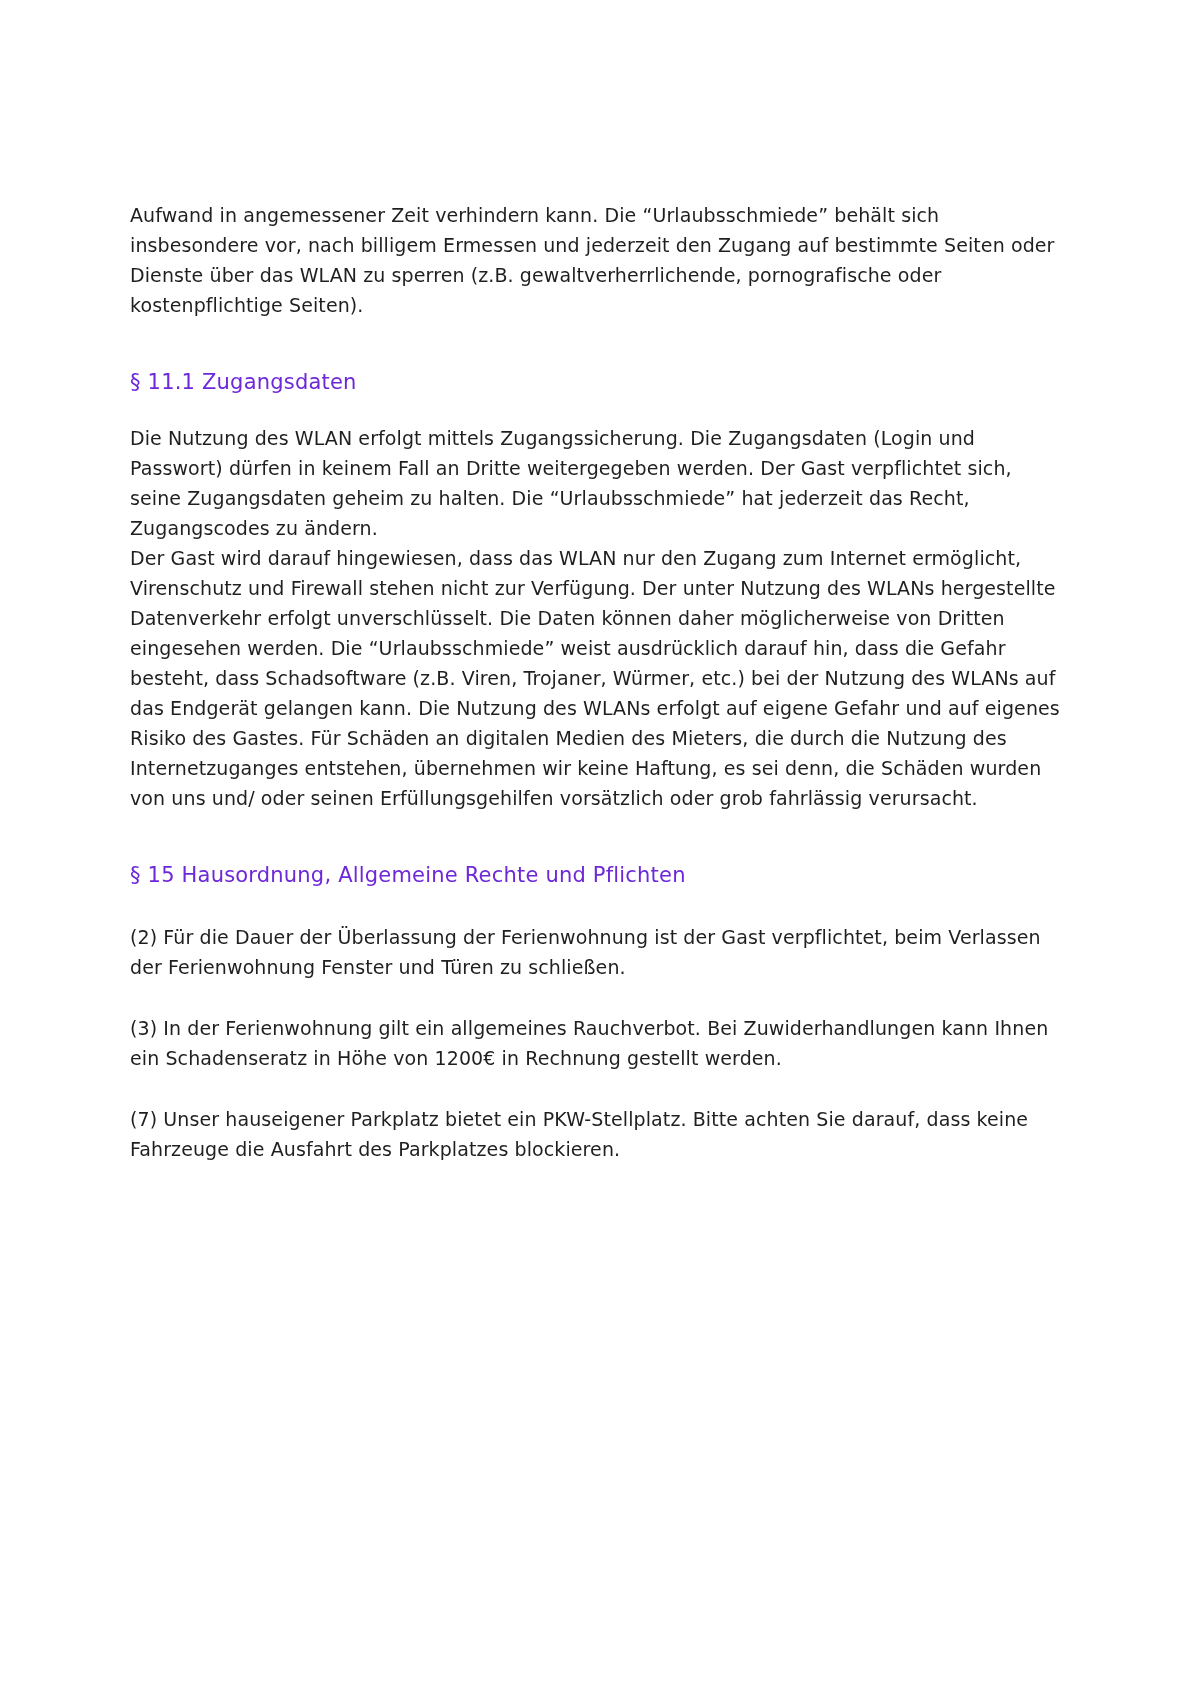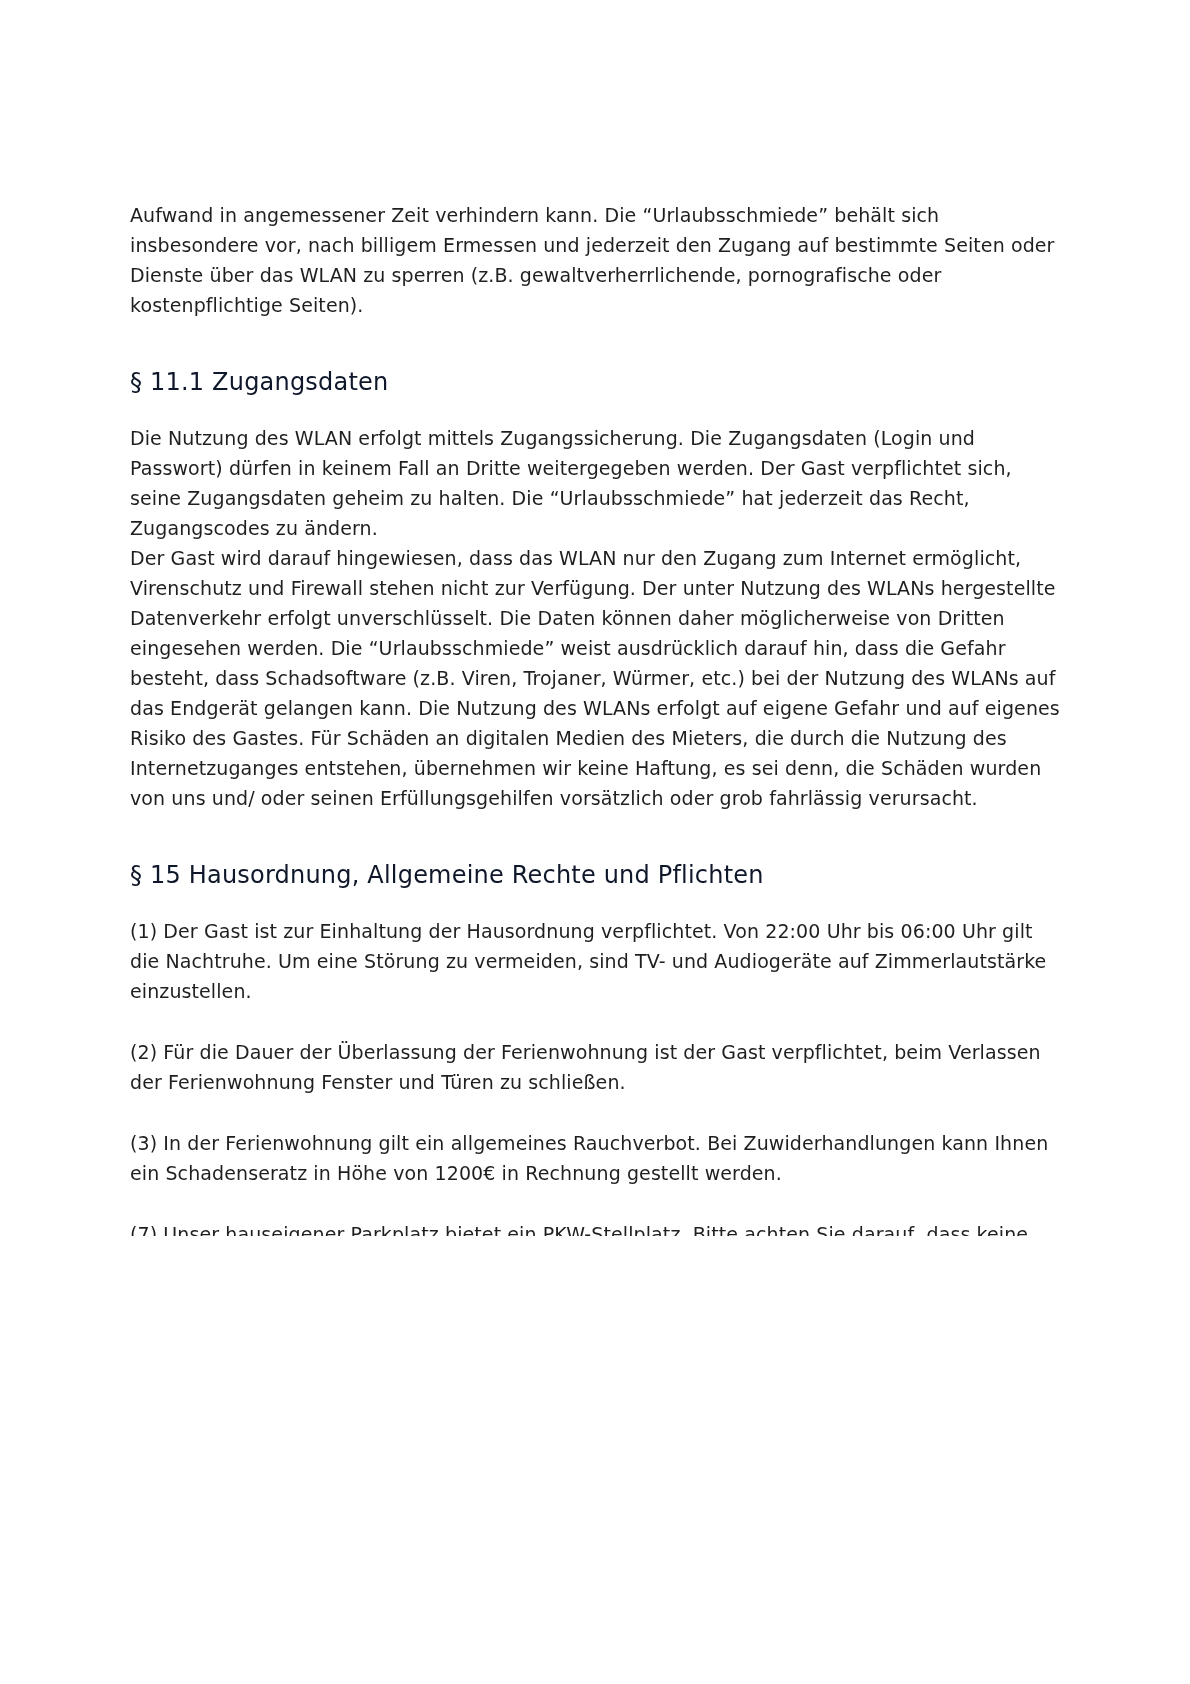--- a/index.html
+++ b/index.html
@@ -24,24 +24,24 @@
   p.body-text {
     font-size: 19px;
     line-height: 30px;
     margin: 0;
     letter-spacing: 0.1px;
   }
   p.body-text.spaced {
     margin-top: 31px;
   }
   h2.section-heading {
-    font-size: 24px;
+    font-size: 21px;
     line-height: 32px;
     font-weight: 400;
-    color: #0f172a;
+    color: #6d28d9;
     margin: 46px 0 25px 0;
     letter-spacing: 0.2px;
   }
 </style>
 </head>
 <body>
 
 <div class="page">
   <div class="content">
 
@@ -49,21 +49,20 @@
 
     <h2 class="section-heading">§ 11.1 Zugangsdaten</h2>
 
     <p class="body-text">Die Nutzung des WLAN erfolgt mittels Zugangssicherung. Die Zugangsdaten (Login und Passwort) dürfen in keinem Fall an Dritte weitergegeben werden. Der Gast verpflichtet sich, seine Zugangsdaten geheim zu halten. Die “Urlaubsschmiede” hat jederzeit das Recht, Zugangscodes zu ändern.</p>
 
 
     <p class="body-text">Der Gast wird darauf hingewiesen, dass das WLAN nur den Zugang zum Internet ermöglicht, Virenschutz und Firewall stehen nicht zur Verfügung. Der unter Nutzung des WLANs hergestellte Datenverkehr erfolgt unverschlüsselt. Die Daten können daher möglicherweise von Dritten eingesehen werden. Die “Urlaubsschmiede” weist ausdrücklich darauf hin, dass die Gefahr besteht, dass Schadsoftware (z.B. Viren, Trojaner, Würmer, etc.) bei der Nutzung des WLANs auf das Endgerät gelangen kann. Die Nutzung des WLANs erfolgt auf eigene Gefahr und auf eigenes Risiko des Gastes. Für Schäden an digitalen Medien des Mieters, die durch die Nutzung des Internetzuganges entstehen, übernehmen wir keine Haftung, es sei denn, die Schäden wurden von uns und/ oder seinen Erfüllungsgehilfen vorsätzlich oder grob fahrlässig verursacht.</p>
 
     <h2 class="section-heading">§ 15 Hausordnung, Allgemeine Rechte und Pflichten</h2>
 
-    <p class="body-text">(1) Der Gast ist zur Einhaltung der Hausordnung verpflichtet. Von 22:00 Uhr bis 06:00 Uhr gilt die Nachtruhe. Um eine Störung zu vermeiden, sind TV- und Audiogeräte auf Zimmerlautstärke einzustellen.</p>
 
     <p class="body-text spaced">(2) Für die Dauer der Überlassung der Ferienwohnung ist der Gast verpflichtet, beim Verlassen der Ferienwohnung Fenster und Türen zu schließen.</p>
 
     <p class="body-text spaced">(3) In der Ferienwohnung gilt ein allgemeines Rauchverbot. Bei Zuwiderhandlungen kann Ihnen ein Schadenseratz in Höhe von 1200€ in Rechnung gestellt werden.</p>
 
     <p class="body-text spaced">(7) Unser hauseigener Parkplatz bietet ein PKW-Stellplatz. Bitte achten Sie darauf, dass keine Fahrzeuge die Ausfahrt des Parkplatzes blockieren.</p>
 
   </div>
 </div>
 

